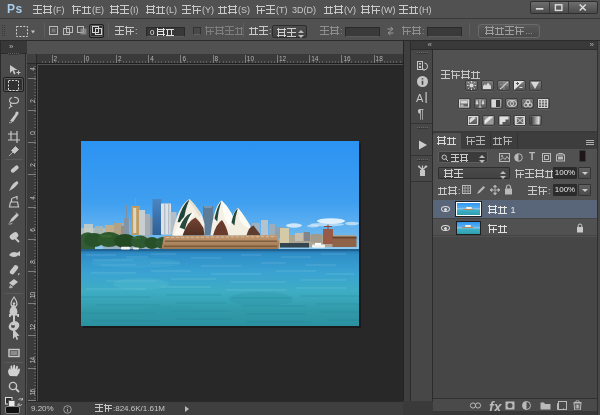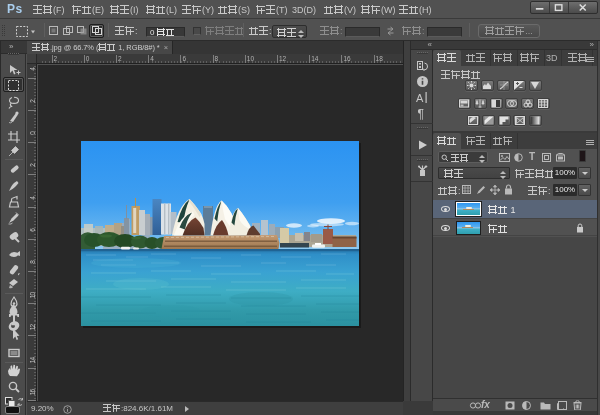--- a/index.html
+++ b/index.html
@@ -230,23 +230,20 @@
         <path d="M8.7 8.7 l3.3 3.3" stroke="#c9c9c9" stroke-width="1.8"></path>
       </svg>
  <svg class="abs" style="left:3px;top:355px" width="21" height="12" viewBox="0 0 21 12">
         <rect x="1.5" y="1.5" width="6.5" height="6.5" fill="#2c2c2c" stroke="#ddd"></rect>
         <rect x="4.5" y="4.5" width="6.5" height="6.5" fill="#e8e8e8" stroke="#555"></rect>
         <path d="M14.5 3.5 q2-2 4 0 M18.5 2 v2 h-2 M18 8.5 q-2 2-4 0 M14 10 v-2 h2" stroke="#b9b9b9" fill="none"></path>
       </svg>
  <div class="abs" style="left:4px;top:365px;width:15px;height:8px;background:#111;border:1px solid #888;border-radius:2px"></div>
 </div>
 
-<div id="tabbar">
- <div id="tab"><i class="k ka" style="width:8px;height:8px"></i><i class="k kb" style="width:8px;height:8px"></i>.jpg @ 66.7% (<i class="k kb" style="width:8px;height:8px"></i><i class="k kd" style="width:8px;height:8px"></i> 1, RGB/8#) * <span style="color:#aaa;padding-left:2px">×</span></div>
-</div>
 
 <div id="rulcorner"></div>
 <div id="rulh">
  <div class="abs" style="left:0;top:0;width:366px;height:10px;background:
   repeating-linear-gradient(90deg,transparent 0,transparent 2.2px,#5e5e5e 2.2px,#5e5e5e 3.22px) 0 0/100% 3px;background-position:2.7px 7px;background-repeat:no-repeat"></div>
  <div class="tkh" style="left:14.6px">
         <i>2</i>
       </div>
       <div class="tkh" style="left:46.8px">
         <i>0</i>
@@ -454,21 +451,21 @@
 <rect x="231" y="103.6" width="13" height="3.2" rx="1" fill="#eef2f0"></rect>
 <rect x="234" y="102" width="6" height="2" fill="#fff"></rect>
 </svg></div>
 
 <div id="statusbar">
  <span class="abs" style="left:4px;top:0px">9.20%</span>
  <svg class="abs" style="left:36px;top:3px" width="9" height="9" viewBox="0 0 9 9">
         <circle cx="4.5" cy="4.5" r="3.8" fill="none" stroke="#9a9a9a"></circle>
         <path d="M4.5 2.2 v0.9 M4.5 4 v2.8" stroke="#9a9a9a"></path>
       </svg>
- <span class="abs" style="left:76px;top:0px"><i class="k ka" style="width:8px;height:8px"></i><i class="k kc" style="width:8px;height:8px"></i>:824.6K/1.61M</span>
+ <span class="abs" style="left:68px;top:0px"><i class="k ka" style="width:8px;height:8px"></i><i class="k kc" style="width:8px;height:8px"></i>:824.6K/1.61M</span>
  <svg class="abs" style="left:156px;top:3px" width="8" height="8" viewBox="0 0 8 8">
         <path d="M2 1 l4 3 l-4 3 z" fill="#b9b9b9"></path>
       </svg>
 </div>
 <div id="gapstrip"></div>
 <div id="below-strip"></div>
 
 <div id="iconstrip">
  <div class="hd">«</div>
  <div class="grip" style="top:11px"></div>
@@ -500,29 +497,20 @@
         <rect x="4" y="6" width="5" height="6" fill="#c6c6c6"></rect>
         <path d="M6.5 6 V1.5 M6.5 6 L3 2.5 M6.5 6 L10 2.5" stroke="#c6c6c6" stroke-width="1.2"></path>
         <circle cx="3" cy="2.5" r="1" fill="#c6c6c6"></circle>
         <ellipse cx="10" cy="2.5" rx="1.4" ry="1" fill="#c6c6c6"></ellipse>
       </svg>
  <div class="sdiv" style="top:140px"></div>
 </div>
 
 <div id="rpanel">
  <div id="rphead">»</div>
- <div class="ptabs" style="top:9px">
-  <div class="ptab sel" style="left:0"><i class="k kb"></i><i class="k ka"></i></div>
-  <div class="ptab" style="left:29px"><i class="k kd"></i><i class="k ka"></i></div>
-  <div class="ptab" style="left:56px"><i class="k kc"></i><i class="k kb"></i></div>
-  <div class="ptab" style="left:83px"><i class="k kb"></i><i class="k kc"></i></div>
-  <div class="ptab" style="left:110px;padding:0 3px">3D</div>
-  <div class="ptab" style="left:131px"><i class="k ka"></i><i class="k kb"></i></div>
-  <div class="abs" style="right:3px;top:7px;width:8px;height:1px;background:#b0b0b0;box-shadow:0 2px 0 #b0b0b0,0 4px 0 #b0b0b0"></div>
- </div>
  <div class="abs" style="left:0;top:25px;width:164px;height:65px;background:#515151;--c:#c6c6c6;color:#c6c6c6;font-size:9px">
   <span class="abs" style="left:8px;top:4px"><i class="k ka"></i><i class="k kc"></i><i class="k kb"></i><i class="k kd"></i></span>
 
   <div class="aico" style="left:32px;top:14px"></div>
   <svg class="abs" style="left:34px;top:15px" width="9" height="9" viewBox="0 0 9 9">
           <circle cx="4.5" cy="4.5" r="2" fill="#d8d8d8"></circle>
           <g stroke="#d8d8d8">
             <path d="M4.5 0 v1.5 M4.5 7.5 v1.5 M0 4.5 h1.5 M7.5 4.5 h1.5 M1.3 1.3 l1 1 M6.7 6.7 l1 1 M7.7 1.3 l-1 1 M2.3 6.7 l-1 1"></path>
           </g>
         </svg>
@@ -698,21 +686,21 @@
           </svg>
   </div>
   <div class="abs" style="left:0;top:88px;width:164px;height:161px;background:#464646"></div>
  </div>
 
  <div class="abs" style="left:0;top:357px;width:164px;height:13px;background:#4a4a4a;border-top:1px solid #303030;color:#b9b9b9">
   <svg class="abs" style="left:36px;top:3px" width="13" height="7" viewBox="0 0 13 7">
           <circle cx="4" cy="3.5" r="2.6" fill="none" stroke="#b9b9b9"></circle>
           <circle cx="9" cy="3.5" r="2.6" fill="none" stroke="#b9b9b9"></circle>
         </svg>
-  <span class="abs" style="left:48px;top:0px;font-size:10px;font-style:italic;font-weight:bold">fx</span>
+  <span class="abs" style="left:56px;top:0px;font-size:14px;font-style:italic;font-weight:bold">fx</span>
   <svg class="abs" style="left:72px;top:2px" width="10" height="9" viewBox="0 0 10 9">
           <rect x="0.5" y="0.5" width="9" height="8" fill="#b9b9b9"></rect>
           <circle cx="5" cy="4.5" r="2.5" fill="#4a4a4a"></circle>
         </svg>
   <svg class="abs" style="left:89px;top:2px" width="9" height="9" viewBox="0 0 9 9">
           <circle cx="4.5" cy="4.5" r="4" fill="none" stroke="#b9b9b9"></circle>
           <path d="M4.5 0.5 a4 4 0 0 0 0 8 z" fill="#b9b9b9"></path>
         </svg>
   <svg class="abs" style="left:107px;top:2px" width="11" height="9" viewBox="0 0 11 9">
           <path d="M0.5 8.5 V1.5 h3.5 l1 1.5 h5.5 v5.5 z" fill="#b9b9b9"></path>

